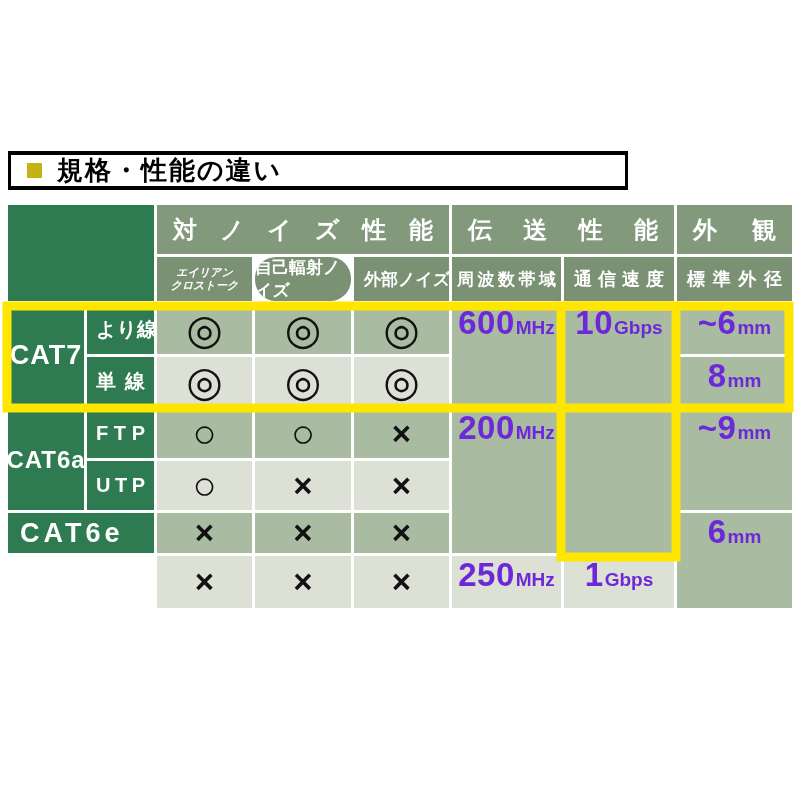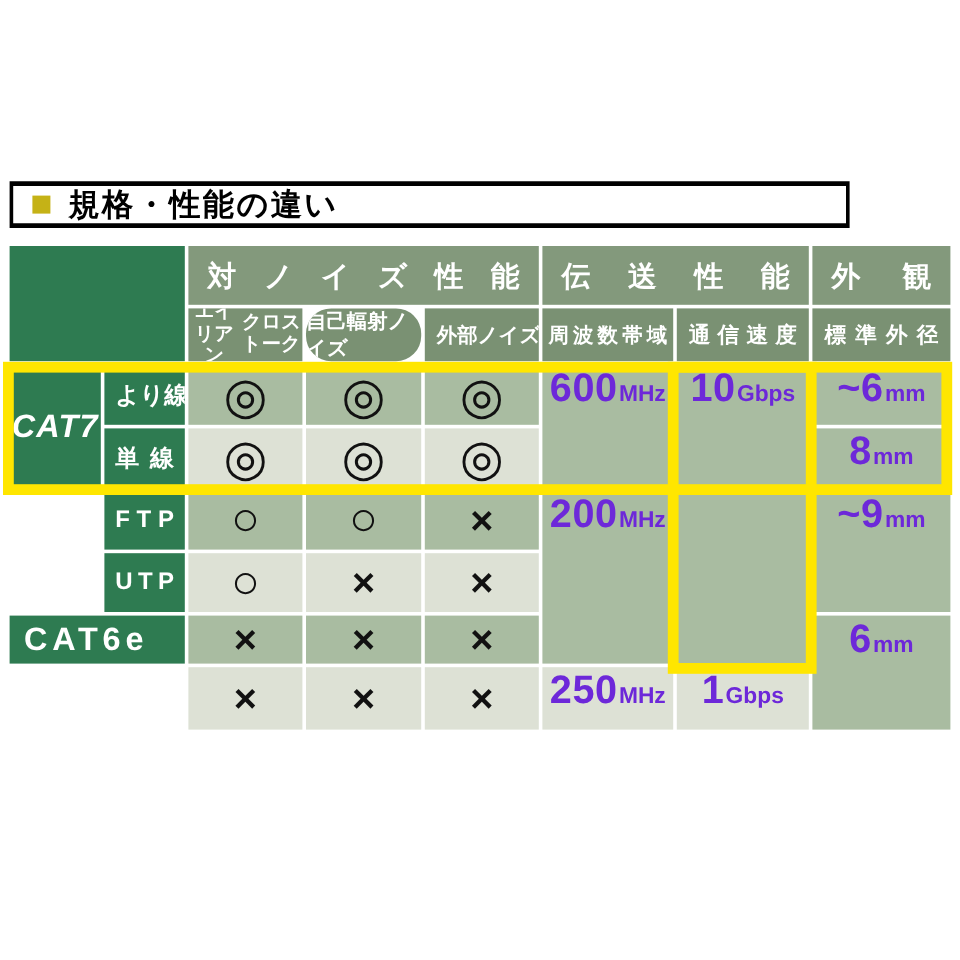--- a/index.html
+++ b/index.html
@@ -3,21 +3,21 @@
 <meta charset="utf-8">
 <style>
   * { margin:0; padding:0; box-sizing:border-box; }
   html,body { background:#ffffff; }
   .page {
     position:relative; width:800px; height:800px; background:#ffffff;
     font-family:"Liberation Sans","DejaVu Sans",sans-serif; overflow:hidden;
   }
   
   .title-box {
-    position:absolute; left:8px; top:151px; width:700px; height:39px;
+    position:absolute; left:8px; top:151px; width:620px; height:39px;
     border:3px solid #000; border-top-width:4px; border-bottom-width:4px;
     background:#ffffff; display:flex; align-items:center;
   }
   .title-bullet { width:15px; height:15px; background:#c5b216; margin-left:16px; flex:0 0 auto; }
   .title-text { margin-left:15px; font-size:26px; font-weight:bold; color:#000; letter-spacing:2px; white-space:nowrap; }
   
   .grid {
     position:absolute; left:8px; top:205px;
     display:grid;
     grid-template-columns:76px 67px 95px 96px 95px 109px 110px 115px;
@@ -29,25 +29,25 @@
   .hdr1 { background:#83997c; color:#fff; font-weight:bold; font-size:24px; }
   .hdr2 { background:#7a9173; color:#fff; font-weight:bold; }
   .cell-d { background:#a9bca1; }
   .cell-l { background:#dde1d5; }
   
   .spread { display:flex; justify-content:space-between; align-items:center; width:100%; }
   .pad14 { padding:0 16px; }
   .pad10 { padding:0 10px; }
   .pad8  { padding:0 9px; }
   .pad5  { padding:0 5px; }
-  .two-line { flex-direction:row; justify-content:center; line-height:1.18; font-size:16px; text-align:center; }
+  .two-line { flex-direction:column; justify-content:center; line-height:1.18; font-size:11px; text-align:center;font-style:italic; }
   .sh-m { font-size:17px; }
   .sh-l { font-size:18px; }
   .cat-label { font-weight:bold; letter-spacing:1px; }
-  .cat-big { font-size:27px;font-style:italic; }
+  .cat-big { font-size:27px; }
   .cat-med { font-size:24px; }
   .cat-wide { justify-content:flex-start; padding-left:12px; letter-spacing:4px; font-size:27px; }
   .subtype { font-weight:bold; font-size:20px; color:#fff; }
   
   .glyph { color:#111; font-weight:bold; }
   .g-dc { font-size:42px; }
   .g-c  { font-size:40px; }
   .g-x  { font-size:33px; font-weight:900; }
   
   .val { align-items:baseline; color:#6d28d9; font-weight:bold; }
@@ -153,20 +153,23 @@
           <span>線</span>
         </span>
     </div>
     <div class="cell cell-d glyph g-dc" style="grid-row:3;grid-column:3;">◎</div>
     <div class="cell cell-d glyph g-dc" style="grid-row:3;grid-column:4;">◎</div>
     <div class="cell cell-d glyph g-dc" style="grid-row:3;grid-column:5;">◎</div>
     <div class="cell cell-l glyph g-dc" style="grid-row:4;grid-column:3;">◎</div>
     <div class="cell cell-l glyph g-dc" style="grid-row:4;grid-column:4;">◎</div>
     <div class="cell cell-l glyph g-dc" style="grid-row:4;grid-column:5;">◎</div>
 
+    <div class="cell dark-green cat-label cat-med" style="grid-row:5/7;grid-column:1;">
+      <span>CAT6a</span>
+    </div>
     <div class="cell dark-green subtype" style="grid-row:5;grid-column:2;">
       <span class="spread pad8">
           <span>F</span>
           <span>T</span>
           <span>P</span>
         </span>
     </div>
     <div class="cell dark-green subtype" style="grid-row:6;grid-column:2;">
       <span class="spread pad8">
           <span>U</span>

